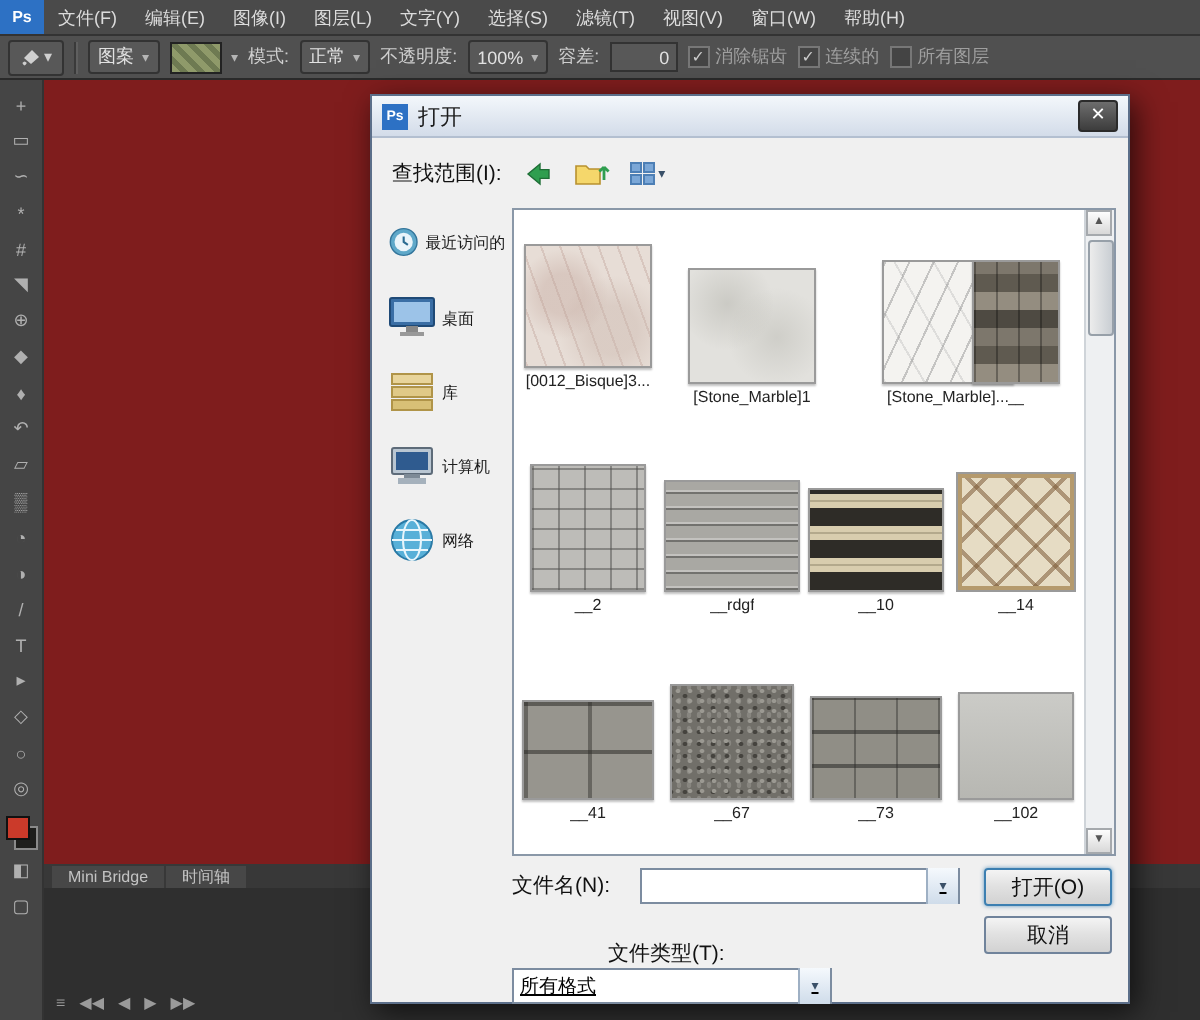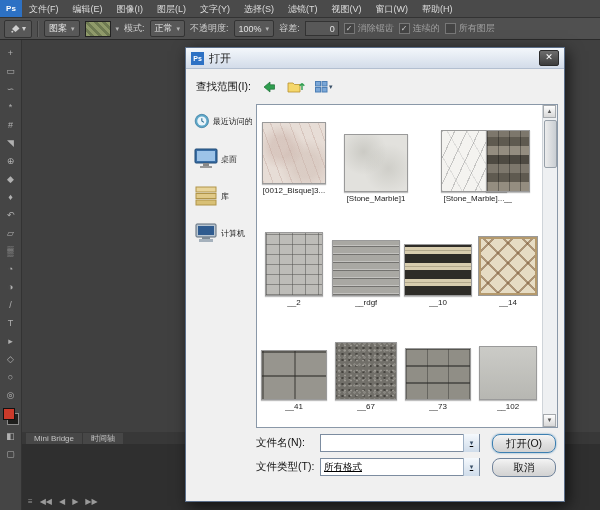--- a/index.html
+++ b/index.html
@@ -1,18 +1,18 @@
 <!DOCTYPE html>
 <html><head>
 <meta charset="utf-8">
 <style>
   html,body{margin:0;padding:0;background:#1b1b1b;}
   #app{position:relative;width:600px;height:510px;overflow:hidden;
        font-family:"Liberation Sans","DejaVu Sans",sans-serif;
-       background:#404040;-webkit-user-select:none;user-select:none;}
+       background:#7f1d1d;-webkit-user-select:none;user-select:none;}
 
   
   .menubar{position:absolute;left:0;top:0;width:600px;height:17px;background:#4a4a4a;
            border-bottom:1px solid #333;display:flex;align-items:stretch;}
   .pslogo{width:22px;background:#2d71c4;color:#fff;font-size:8px;font-weight:bold;
           display:flex;align-items:center;justify-content:center;}
   .menu-item{padding:0 7px;font-size:9px;color:#dcdcdc;line-height:18px;white-space:nowrap;}
 
   
   .optionsbar{position:absolute;left:0;top:18px;width:600px;height:22px;background:#505050;
@@ -142,21 +142,21 @@
 
   
   .drow{position:absolute;display:flex;align-items:center;}
   .combo{height:18px;background:#fff;border:1px solid #7c8ca0;display:flex;align-items:center;
          box-sizing:border-box;text-decoration:underline;}
   .combo .ctext{flex:1;font-size:9.5px;padding-left:3px;white-space:nowrap;overflow:hidden;}
   .combo input{flex:1;border:none;outline:none;height:14px;font-size:9.5px;padding-left:3px;
                font-family:inherit;background:transparent;}
   .dlg-btn{position:absolute;width:64px;height:19px;font-size:10.5px;color:#111;
            background:linear-gradient(#f4f4f4,#e2e2e2 45%,#d2d2d2);border:1px solid #70839b;
-           border-radius:8px;display:flex;align-items:center;justify-content:center;box-sizing:border-box;}
+           border-radius:2px;display:flex;align-items:center;justify-content:center;box-sizing:border-box;}
   .default-btn{border:1px solid #3c7fb1;box-shadow:0 0 2px rgba(60,127,177,.8);}
 </style>
 </head>
 <body>
 
 <div id="app">
 
   <div class="menubar">
     <div class="pslogo">Ps</div>
     <span class="menu-item">文件(F)</span>
@@ -314,20 +314,28 @@
       </div>
       <div class="place">
         <svg width="28" height="24" viewBox="0 0 28 24">
             <rect x="4" y="3" width="20" height="13" rx="1" fill="#b9c6d2" stroke="#5d6b79"></rect>
             <rect x="6" y="5" width="16" height="9" fill="#2f5b8f"></rect>
             <rect x="10" y="16" width="8" height="2" fill="#7d8a96"></rect>
             <rect x="7" y="18" width="14" height="3" fill="#a5b1bc"></rect>
           </svg>
         <span class="place-label">计算机</span>
       </div>
+      <div class="place">
+        <svg width="28" height="24" viewBox="0 0 28 24">
+            <circle cx="14" cy="12" r="10" fill="#58b0d8" stroke="#2a7aa6"></circle>
+            <ellipse cx="14" cy="12" rx="4.5" ry="10" fill="none" stroke="#e8f6fc"></ellipse>
+            <path d="M4 12h20M6 7h16M6 17h16" stroke="#e8f6fc" fill="none"></path>
+          </svg>
+        <span class="place-label">网络</span>
+      </div>
     </div>
 
     <div class="filelist">
       <div class="cell" style="left:2px;top:8px;justify-content:center;">
         <div class="thumb t1 f0"></div>
         <div class="fname">[0012_Bisque]3...</div>
       </div>
       <div class="cell" style="left:84px;top:8px;">
         <div class="thumb t2 f1"></div>
         <div class="fname">[Stone_Marble]1</div>
@@ -382,21 +390,21 @@
 
     <div class="drow" style="left:70px;top:386px;">
       <span class="lbl" style="width:64px;">文件名(N):</span>
       <div class="combo" style="width:160px;">
         <input value="" style="">
         <div class="combo-btn">▾</div>
       </div>
     </div>
     <div class="dlg-btn default-btn" style="left:306px;top:386px;">打开(O)</div>
 
-    <div class="drow" style="left:70px;top:410px;">
+    <div class="drow" style="left:70px;top:422px;flex-direction:column;">
       <span class="lbl" style="width:64px;">文件类型(T):</span>
       <div class="combo" style="width:160px;">
         <span class="ctext">所有格式</span>
         <div class="combo-btn">▾</div>
       </div>
     </div>
     <div class="dlg-btn" style="left:306px;top:410px;">取消</div>
 
   </div>
 </div>

